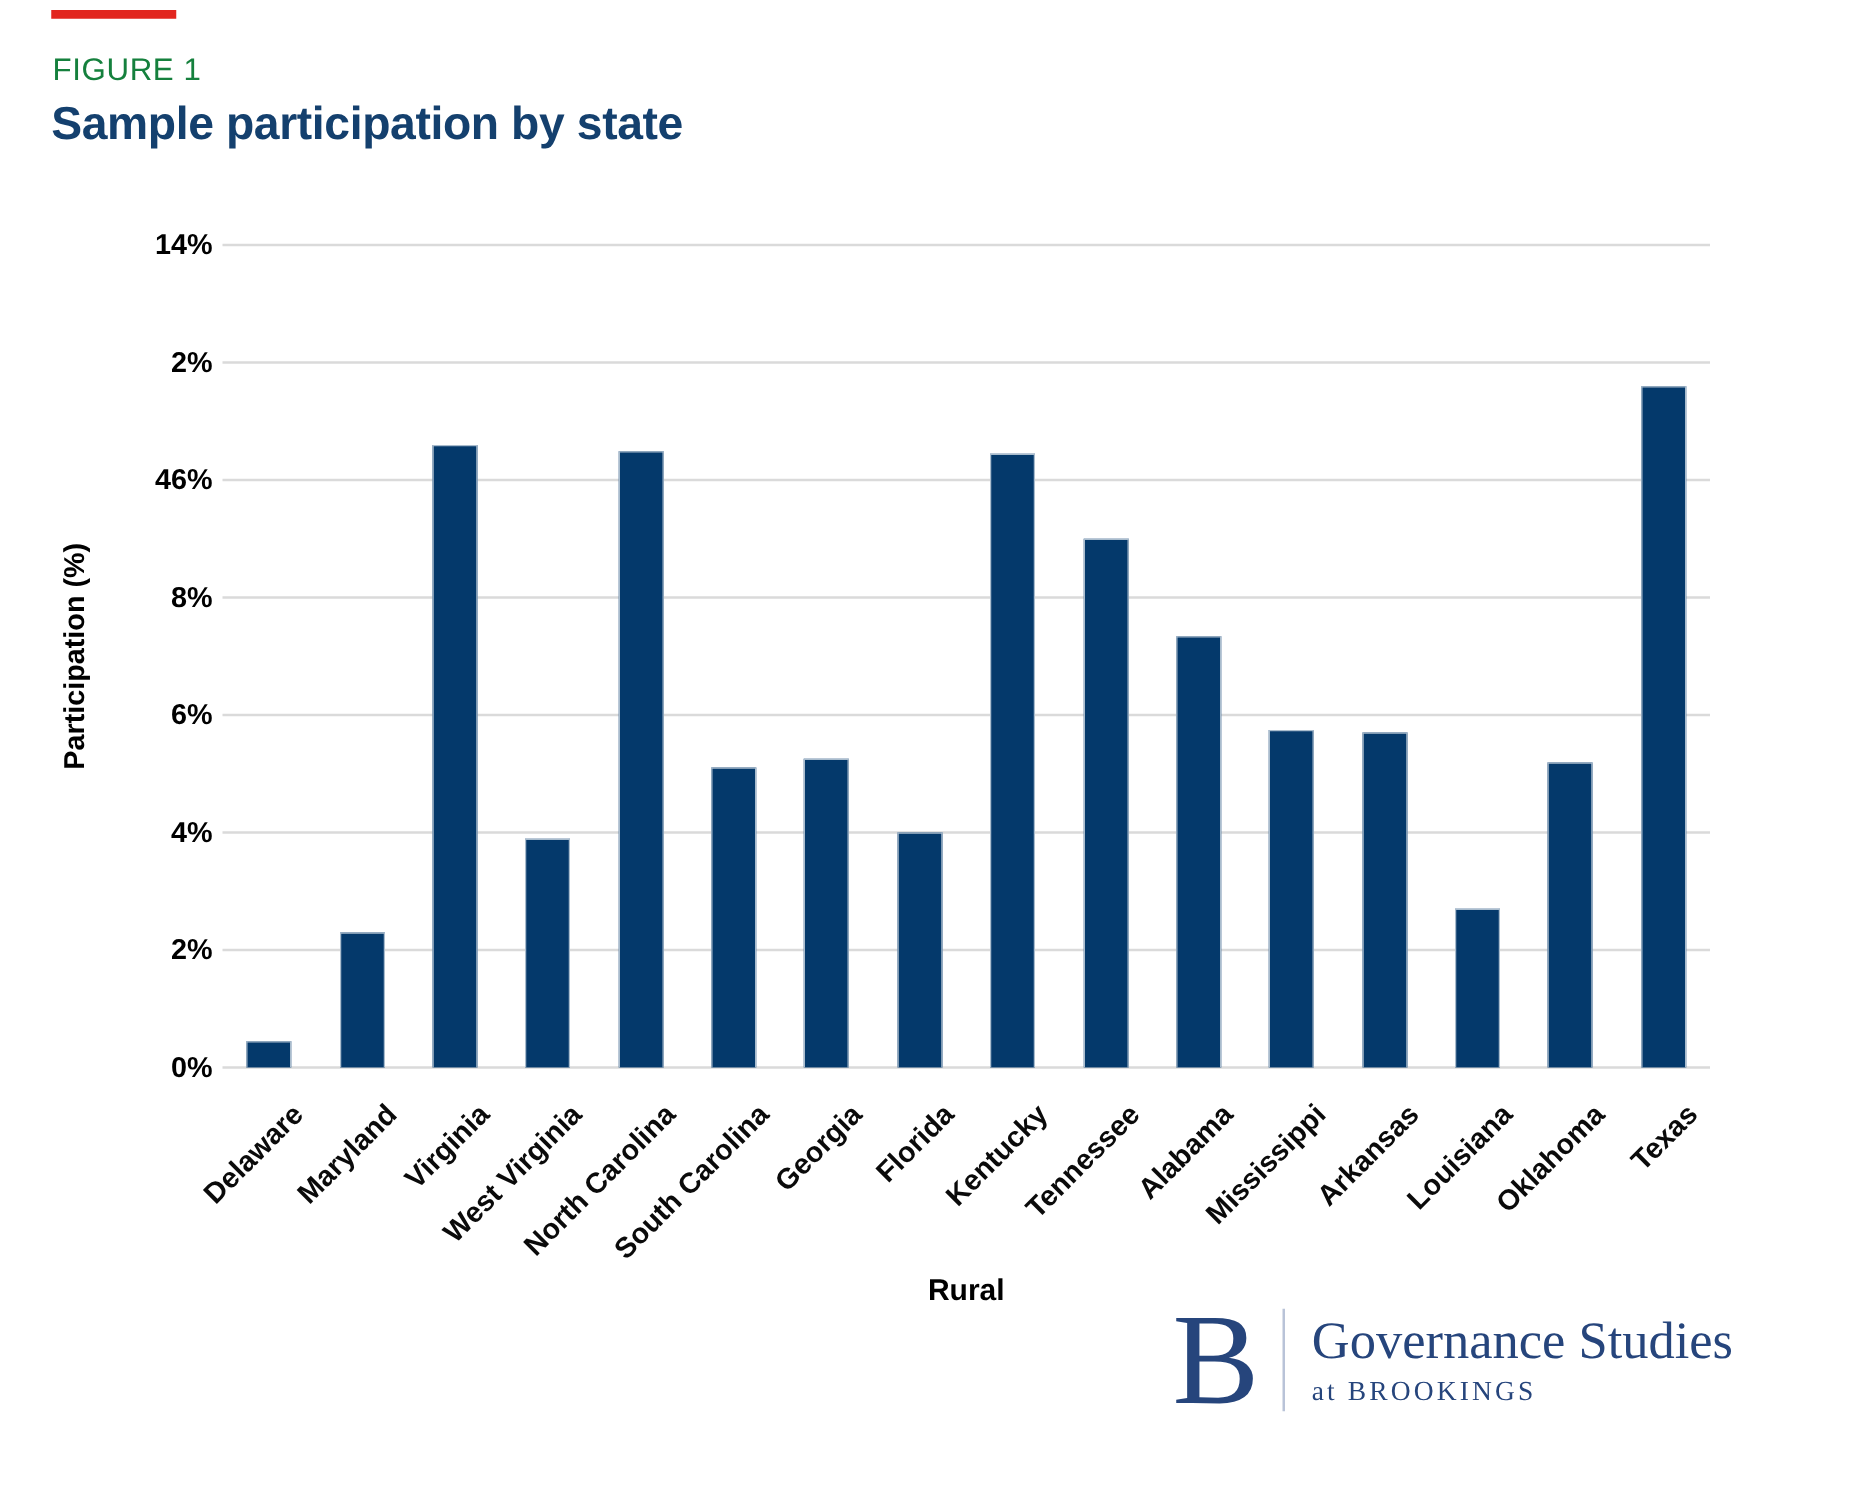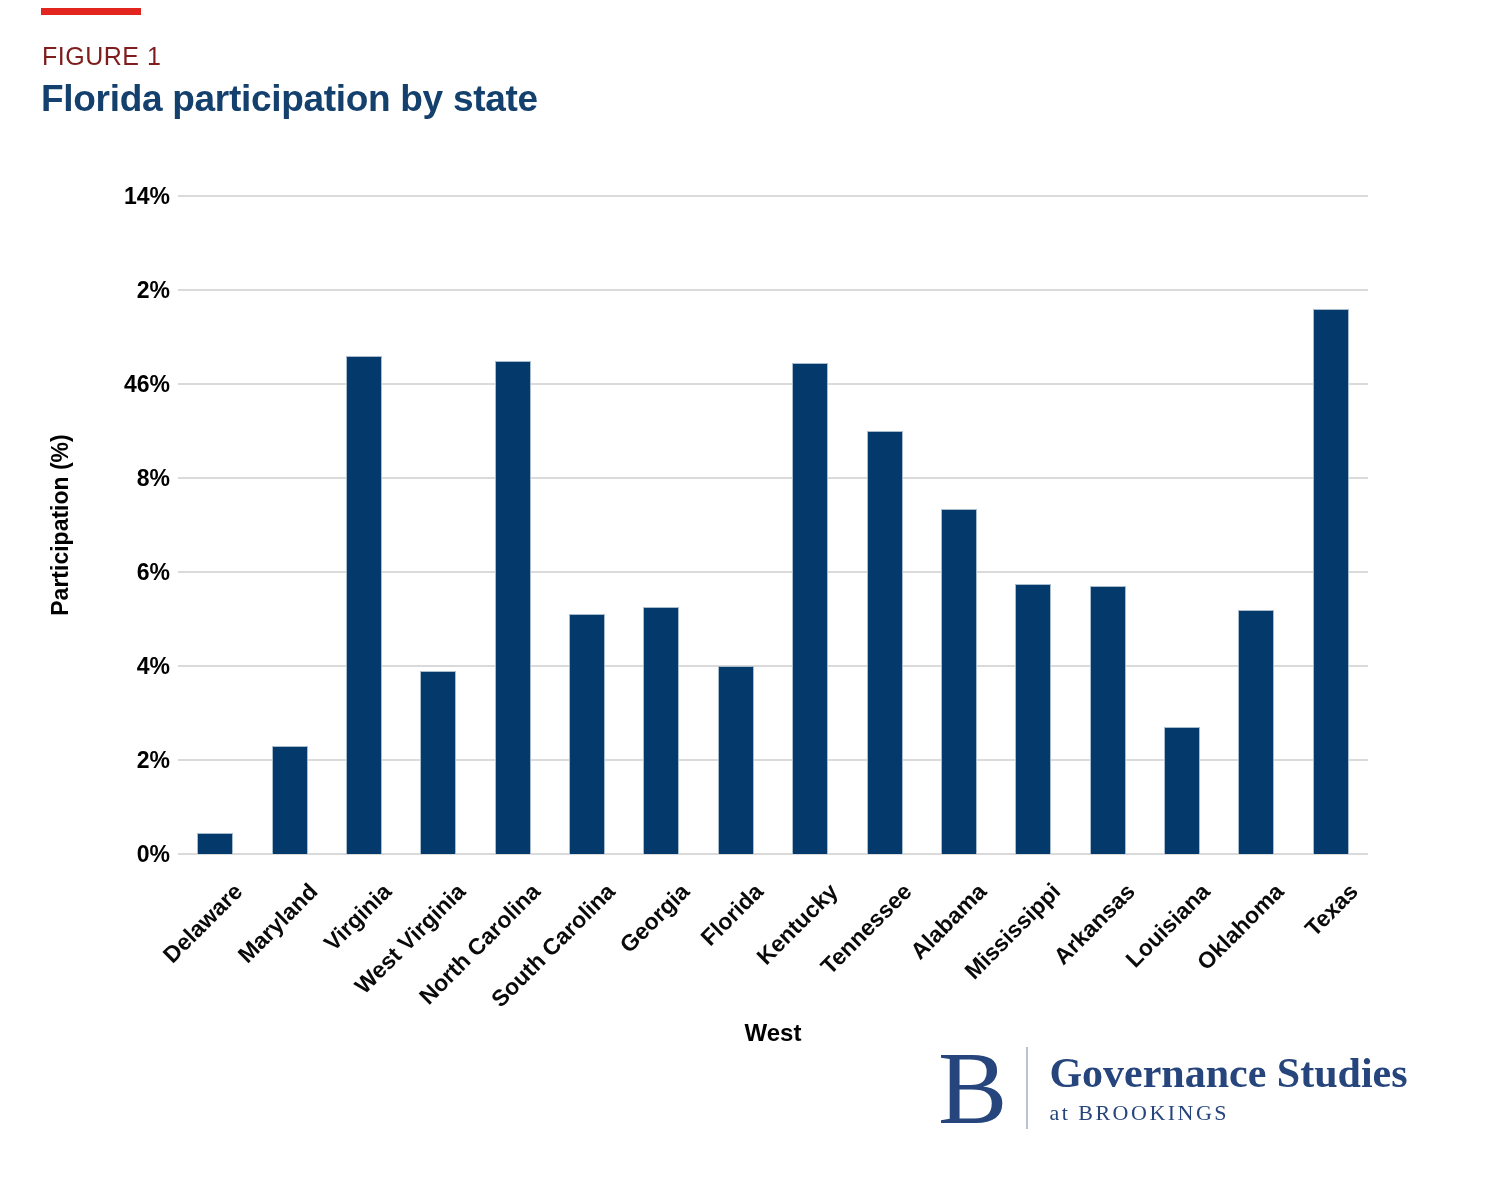--- a/index.html
+++ b/index.html
@@ -3,21 +3,21 @@
 <meta charset="utf-8">
 <style>
   html,body{margin:0;padding:0;background:#ffffff;}
   .page{
     position:relative;width:1500px;height:1189px;background:#ffffff;overflow:hidden;
     font-family:"Liberation Sans",sans-serif;
   }
   .accent-bar{position:absolute;left:41px;top:8px;width:100px;height:7px;}
   .figure-label{
     position:absolute;left:42px;top:42px;font-size:25px;font-weight:400;
-    letter-spacing:0.5px;color:#7f1d1d;
+    letter-spacing:0.5px;color:#15803d;
   }
   .chart-title{
     position:absolute;left:41px;top:78px;font-size:37px;font-weight:700;
     letter-spacing:-0.3px;color:#14406e;
   }
 
   
   .plot{position:absolute;left:178px;top:196px;width:1190px;height:658px;}
   .gridline{position:absolute;left:0;right:0;height:2px;background:#dadada;transform:translateY(1px);}
   .bars{position:absolute;left:0;top:0;right:0;bottom:0;display:flex;}
@@ -52,33 +52,33 @@
   .source .src-label{font-weight:700;}
   .source .src-project{font-style:italic;}
 
   
   .logo{position:absolute;left:938px;top:1042px;display:flex;align-items:center;color:#26457c;}
   .logo-b{
     font-family:"Liberation Serif",serif;font-size:104px;line-height:92px;font-weight:400;
   }
   .logo-divider{width:2px;height:82px;background:#b9c3d8;margin:0 21px 0 19px;}
   .logo-text{display:flex;flex-direction:column;justify-content:center;}
-  .logo-name{font-family:"Liberation Serif",serif;font-size:42px;line-height:46px;font-weight:bold;}
+  .logo-name{font-family:"Liberation Serif",serif;font-size:42px;line-height:46px;}
   .logo-sub{
     font-family:"Liberation Serif",serif;font-size:22px;letter-spacing:2.5px;margin-top:4px;
   }
 </style>
 </head>
 <body>
 
 <div class="page">
 
   <div class="accent-bar" style="background: rgb(226, 38, 31);"></div>
   <div class="figure-label">FIGURE 1</div>
-  <div class="chart-title">Florida participation by state</div>
+  <div class="chart-title">Sample participation by state</div>
 
   <div class="ylabel">Participation (%)</div>
   <div class="yticks">
       <div class="ytick" style="bottom: 0%;">0%</div>
       <div class="ytick" style="bottom: 14.2857%;">2%</div>
       <div class="ytick" style="bottom: 28.5714%;">4%</div>
       <div class="ytick" style="bottom: 42.8571%;">6%</div>
       <div class="ytick" style="bottom: 57.1429%;">8%</div>
       <div class="ytick" style="bottom: 71.4286%;">46%</div>
       <div class="ytick" style="bottom: 85.7143%;">2%</div>
@@ -189,21 +189,21 @@
       <div class="xlbl" style="left: calc(84.375% + 14px);">
         <span>Louisiana</span>
       </div>
       <div class="xlbl" style="left: calc(90.625% + 14px);">
         <span>Oklahoma</span>
       </div>
       <div class="xlbl" style="left: calc(96.875% + 14px);">
         <span>Texas</span>
       </div>
     </div>
-  <div class="xlabel">West</div>
+  <div class="xlabel">Rural</div>
 
 
   <div class="logo">
     <div class="logo-b">B</div>
     <div class="logo-divider"></div>
     <div class="logo-text">
       <div class="logo-name">Governance Studies</div>
       <div class="logo-sub">at BROOKINGS</div>
     </div>
   </div>

